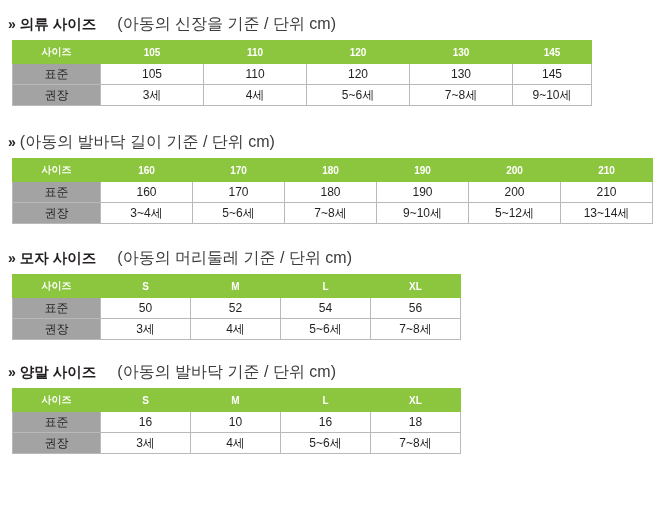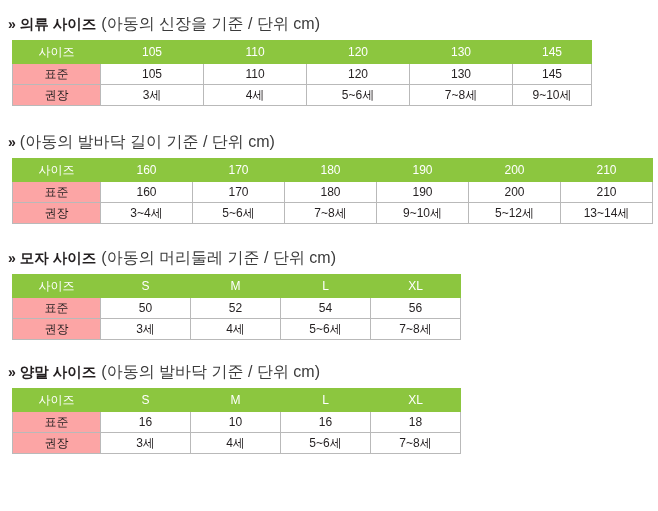--- a/index.html
+++ b/index.html
@@ -34,21 +34,21 @@
     font-size: 14px;
     font-weight: bold;
     color: #231f20;
     letter-spacing: -1px;
     margin-right: 5px;
   }
   .sec-title {
     font-size: 14.5px;
     font-weight: bold;
     color: #231f20;
-    margin-right: 5px;
+    margin-right: 21px;
   }
   .sec-sub {
     font-size: 16px;
     color: #3b3b3b;
     font-weight: normal;
   }
   table.size-table {
     border-collapse: collapse;
     table-layout: fixed;
     margin-left: 12px;
@@ -59,30 +59,30 @@
     height: 20px;
     font-size: 12px;
     text-align: center;
     padding: 0;
     color: #231f20;
     font-weight: normal;
   }
   tr.head-row th {
     background: #8cc63f;
     color: #ffffff;
-    font-weight: normal;
-    font-size: 12px;
+    font-weight: bold;
+    font-size: 10px;
     height: 22px;
     border: 1px solid #8cc63f;
   }
   tr.head-row th.first-head {
     background: #8cc63f;
   }
   td.rowlabel {
-    background: #fca5a5;
+    background: #a3a3a3;
     color: #231f20;
   }
   .spacer-lg { height: 26px; }
   .spacer-md { height: 24px; }
   .spacer-sm { height: 22px; }
 </style>
 </head>
 <body>
 
 <div class="page">

